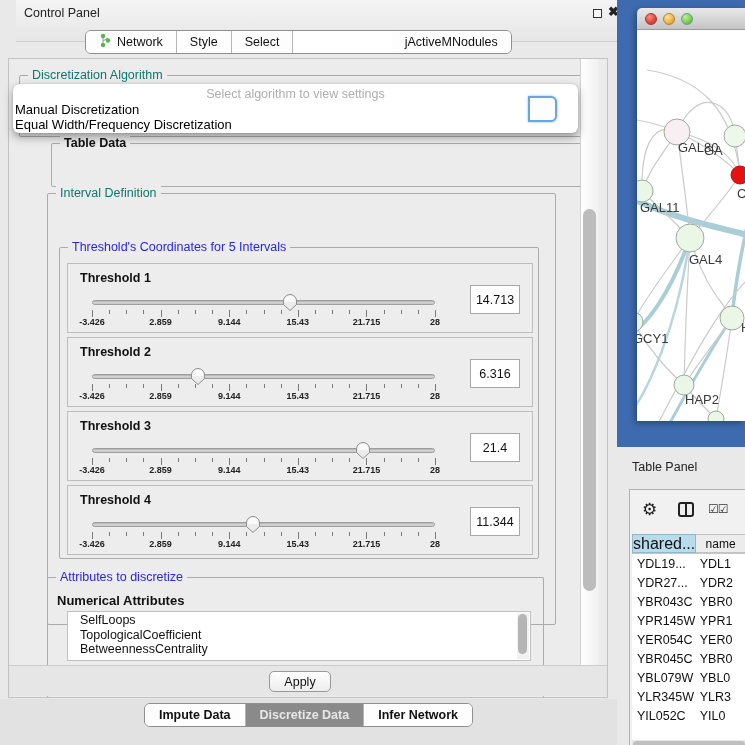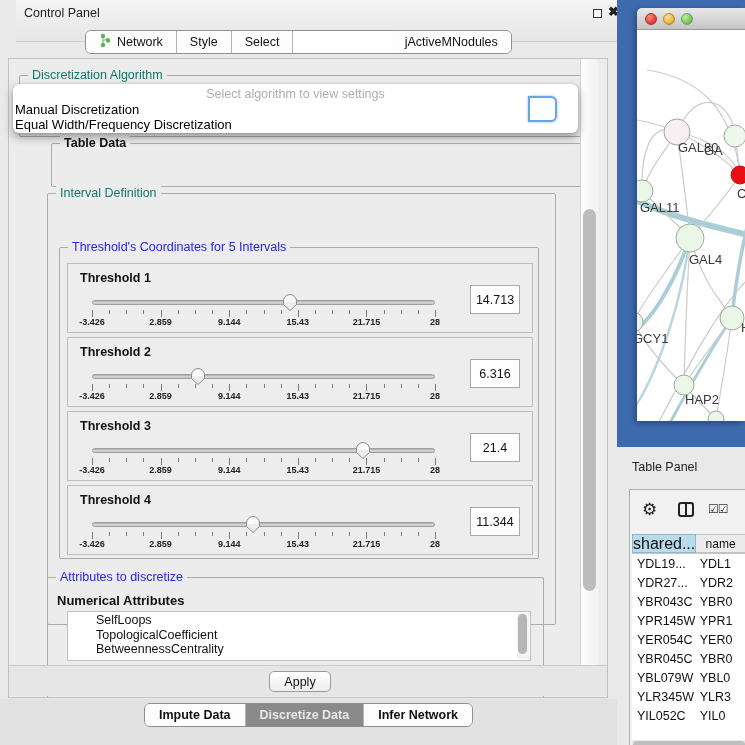--- a/index.html
+++ b/index.html
@@ -48,21 +48,21 @@
   .slider-track { position:absolute; left:24px; top:36px; width:343px; height:5px; border-radius:3px; background:linear-gradient(#adadad,#d6d6d6 55%,#c6c6c6); border:1px solid #9e9e9e; }
   .slider-thumb { position:absolute; top:29px; width:16px; height:19px; z-index:2; }
   .ticks { position:absolute; left:24px; top:46px; width:343px; height:7px; }
   .tick { position:absolute; top:0; width:1px; background:#7a7a7a; }
   .axis-labels { position:absolute; left:24px; top:53px; width:343px; height:12px; }
   .axis-label { position:absolute; transform:translateX(-50%); font-size:9px; font-weight:bold; color:#222; white-space:nowrap; }
   .value-box { position:absolute; left:402px; top:21px; width:50px; height:29px; background:#ffffff; border:1px solid #a8a8a8; display:flex; align-items:center; justify-content:center; font-size:12.5px; color:#111; }
 
   
   #attr-list-box { position:absolute; left:66px; top:612px; width:464px; height:50px; background:#ffffff; border:1px solid #c0c0c0; overflow:hidden; }
-  #attr-list { position:absolute; left:0; top:2px; width:448px;margin-left:16px; }
+  #attr-list { position:absolute; left:0; top:2px; width:448px; }
   #attr-list .attr-item { font-size:12.5px; color:#111; padding:0 0 1px 12px; line-height:13.5px; white-space:nowrap; }
   #attr-scrollbar { position:absolute; right:1px; top:1px; width:12px; height:46px; background:#f2f2f2; }
   #attr-scrollbar .thumb { position:absolute; left:1px; top:1px; width:9px; height:40px; background:#b5b5b5; border-radius:5px; }
 
   
   #content-scrollbar { left:579px; top:59px; width:19px; height:607px; background:linear-gradient(90deg,#ffffff,#f0f0f0); border-left:1px solid #d2d2d2; }
   #content-scrollbar .thumb { position:absolute; left:2px; top:150px; width:13px; height:382px; background:#bcbcbc; border-radius:7px; }
 
   
   #apply-row { left:9px; top:666px; width:598px; height:31px; background:#e6e6e6; border-top:1px solid #cccccc; }

